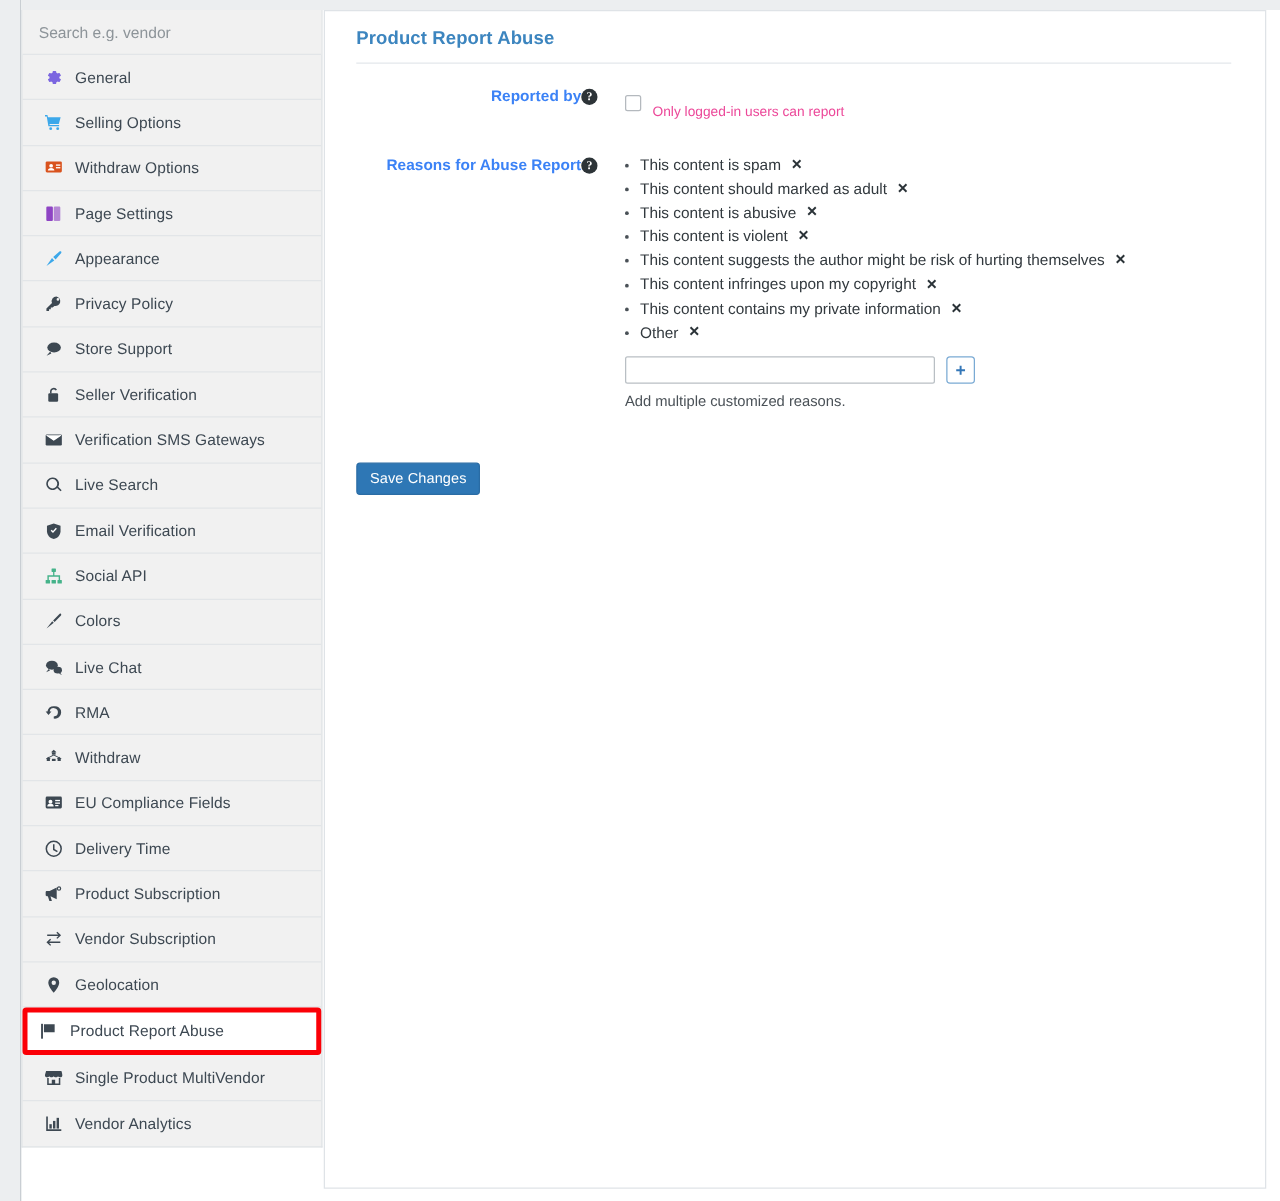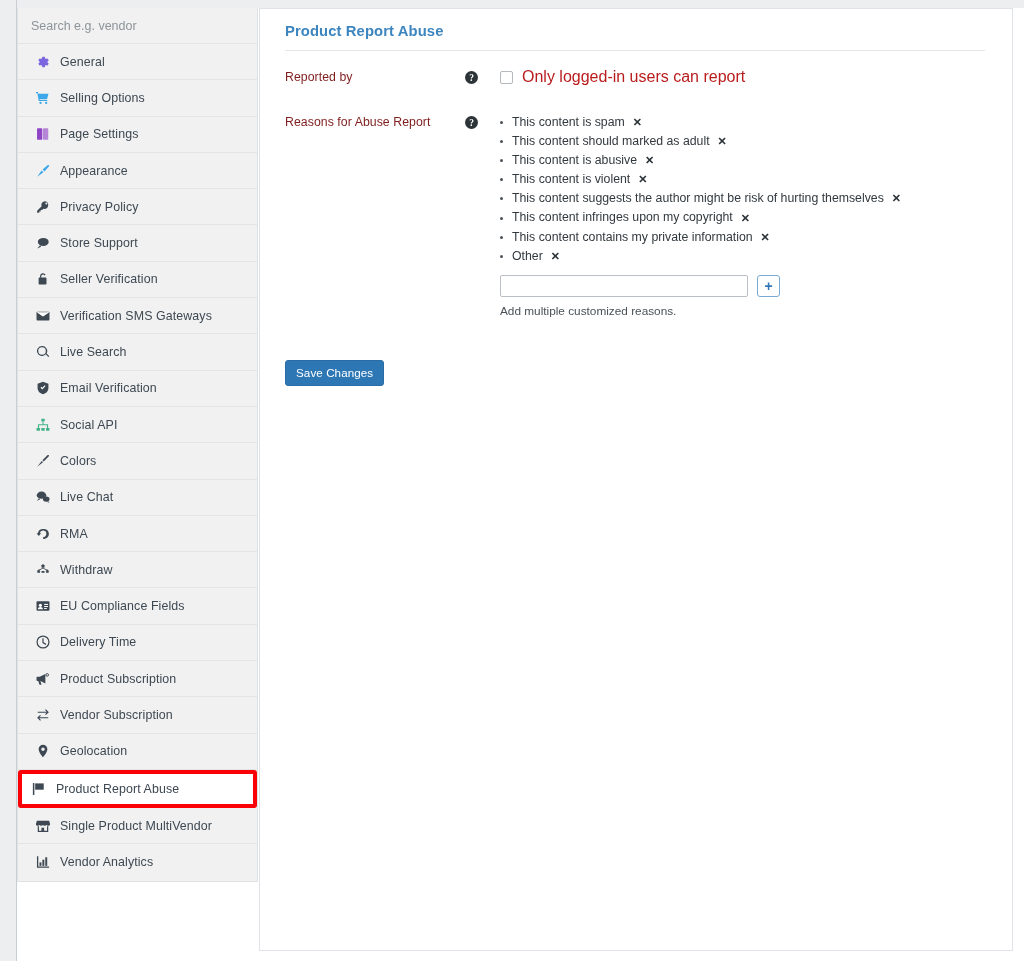--- a/index.html
+++ b/index.html
@@ -132,24 +132,25 @@
     display: flex;
     align-items: flex-start;
     padding-left: 25px;
     margin-top: 17px;
   }
   .field-row.second { margin-top: 27px; }
   .field-label {
     width: 180px;
     min-width: 180px;
     font-size: 12.3px;
-    font-weight: normal;
-    color: #7f1d1d;
+    font-weight: bold;
+    color: #3b82f6;
     padding-top: 2px;
     letter-spacing: 0.05px;
+    text-align: right;
   }
   .help-icon {
     width: 13px; height: 13px;
     min-width: 13px;
     border-radius: 50%;
     background: #2d3438;
     color: #ffffff;
     font-size: 9.5px;
     font-weight: bold;
     display: flex;
@@ -171,22 +172,23 @@
   .cb {
     width: 13px; height: 13px;
     border: 1px solid #b4b9be;
     border-radius: 2px;
     background: #ffffff;
     box-sizing: border-box;
     margin-right: 9px;
     cursor: pointer;
   }
   .cb-label {
-    font-size: 16px;
-    color: #b91c1c;
+    font-size: 11px;
+    color: #ec4899;
+    margin-top: 16px;
   }
 
   ul.reasons {
     list-style: none;
     margin: 0;
     padding: 0;
   }
   ul.reasons li {
     display: flex;
     align-items: center;
@@ -293,20 +295,32 @@
             <svg width="14" height="14" viewBox="0 0 16 16" fill="#3ca8ea">
               <path d="M0 1.2h2.2l.5 2h11.6l-1.7 6.1H4.3l-.2.9h8.8v1.3H3.1L1.6 2.5H0z"></path>
               <circle cx="5.2" cy="13.6" r="1.3"></circle>
               <circle cx="11.6" cy="13.6" r="1.3"></circle>
             </svg>
           </span>
           <span class="nav-label">Selling Options</span>
         </div>
         <div class="nav-item">
           <span class="nav-icon">
+            <svg width="14" height="14" viewBox="0 0 16 16" fill="#d9531e">
+              <rect x="0.6" y="2.5" width="14.8" height="10" rx="1.2"></rect>
+              <circle cx="5.6" cy="6.4" r="1.7" fill="#fff"></circle>
+              <path d="M2.6 10.8c0-1.6 1.3-2.4 3-2.4s3 .8 3 2.4z" fill="#fff"></path>
+              <rect x="10" y="5.2" width="4" height="1.2" fill="#fff"></rect>
+              <rect x="10" y="7.6" width="4" height="1.2" fill="#fff"></rect>
+            </svg>
+          </span>
+          <span class="nav-label">Withdraw Options</span>
+        </div>
+        <div class="nav-item">
+          <span class="nav-icon">
             <svg width="14" height="14" viewBox="0 0 16 16" fill="#8e44c4">
               <rect x="1.2" y="1.4" width="6" height="13.2" rx="1"></rect>
               <rect x="8" y="1.4" width="6" height="13.2" rx="1" opacity="0.62"></rect>
             </svg>
           </span>
           <span class="nav-label">Page Settings</span>
         </div>
         <div class="nav-item">
           <span class="nav-icon">
             <svg width="14" height="14" viewBox="0 0 16 16" fill="#3ca8ea">

